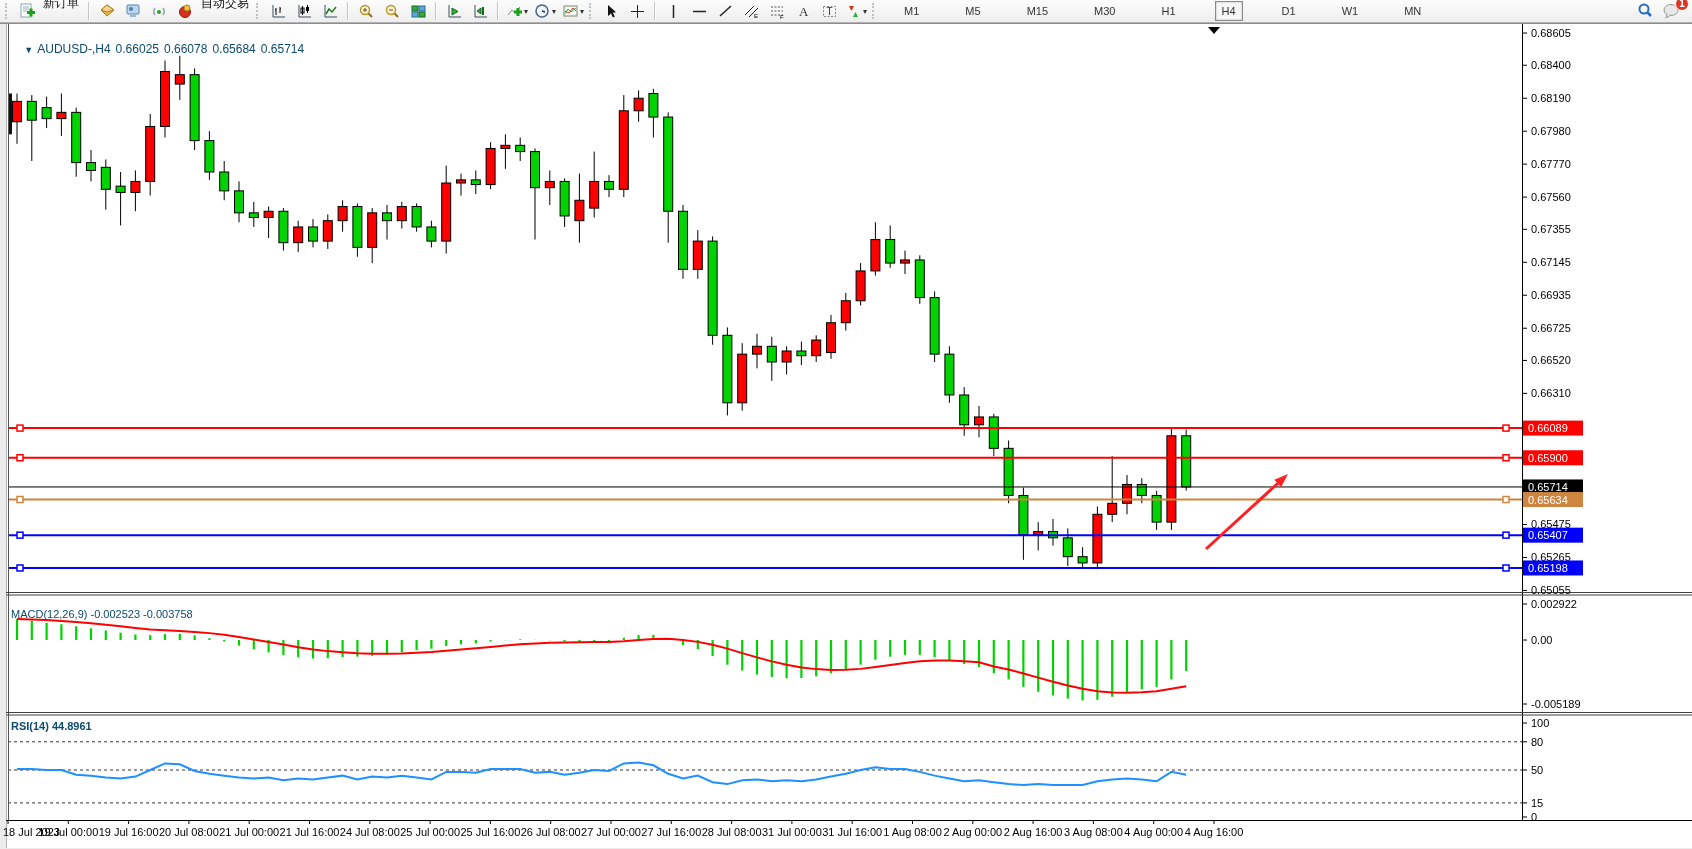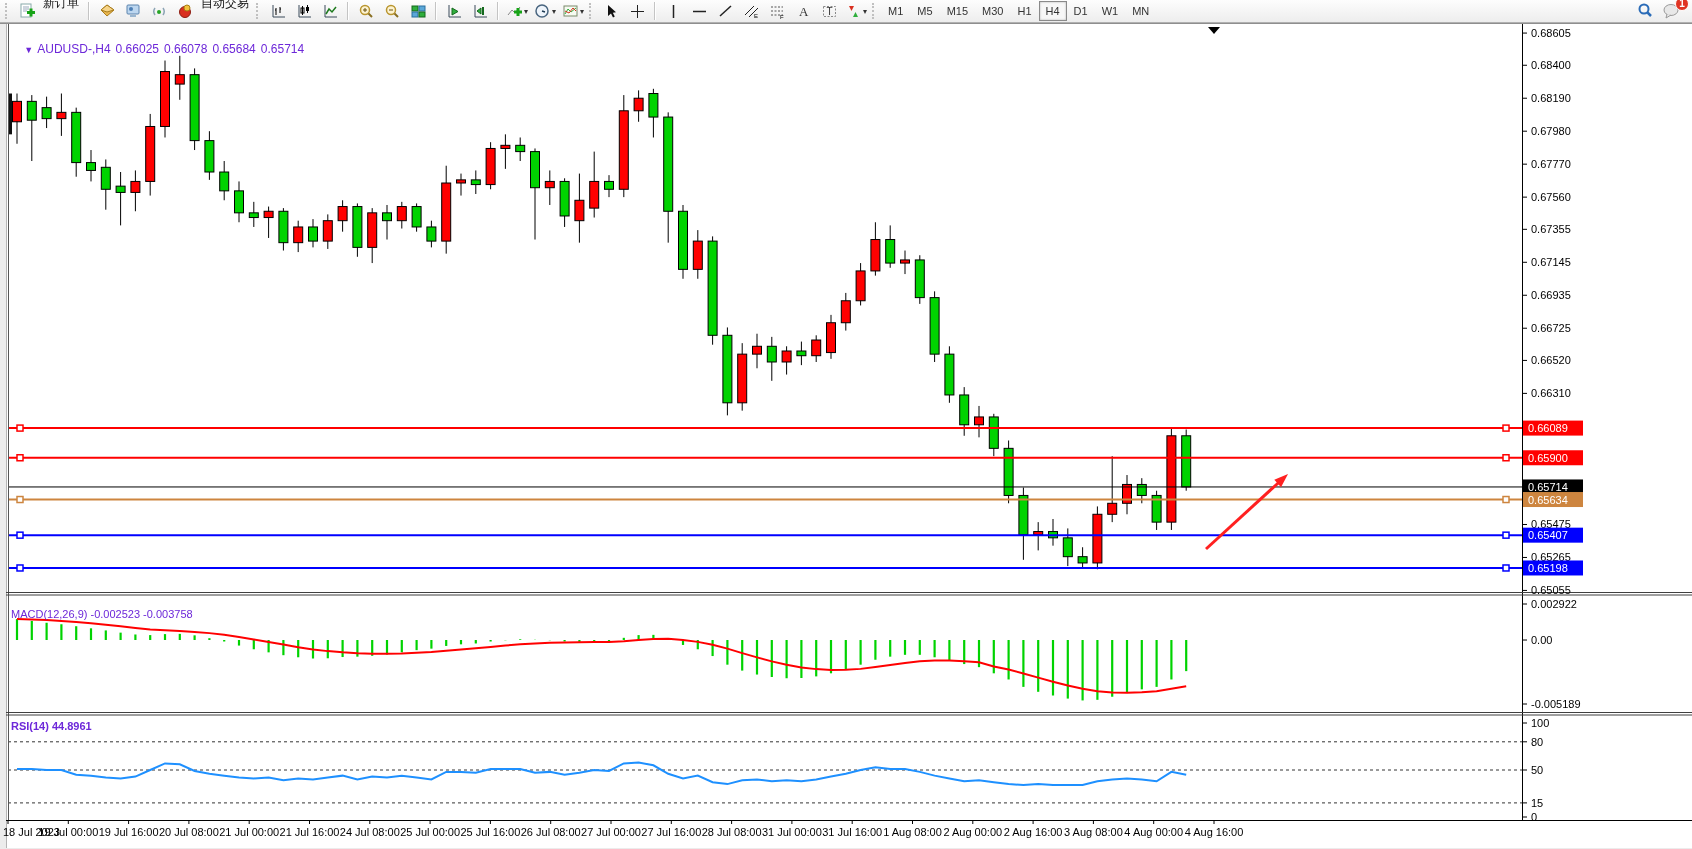--- a/index.html
+++ b/index.html
@@ -9,30 +9,30 @@
     background:linear-gradient(#fdfdfd,#ededed);border-bottom:1px solid #b0b0b0;
     display:flex;align-items:center;padding-left:3px;z-index:5;}
   .tbtn{height:20px;min-width:20px;display:flex;align-items:center;justify-content:center;
     padding:0 2px;border:1px solid transparent;border-radius:2px;cursor:default;}
   .tbtn svg{display:block}
   .tlabel{font-size:12px;color:#111;margin:0 5px 16px 3px;white-space:nowrap;}
   .sep{width:1px;height:18px;background:#c4c4c4;border-right:1px solid #fff;margin:0 4px;}
   .grip{width:3px;height:16px;border-left:2px dotted #c0c0c0;margin:0 4px 0 2px;}
   .dd{font-size:8px;color:#333;margin-left:1px;}
   #tf-group{display:flex;align-items:center;}
-  .tf{font-size:11px;color:#333;padding:3px 6px;border:1px solid transparent;margin:0;}
+  .tf{font-size:11px;color:#333;padding:3px 6px;border:1px solid transparent;margin:16px;}
   .tf.active{border:1px solid #8a8a8a;background:#f7f7f7;box-shadow:inset 0 0 2px #aaa;}
   .tb-right{margin-left:auto;display:flex;align-items:center;padding-right:8px;}
   .badge{position:absolute;top:-4px;right:-6px;background:#e03423;color:#fff;font-size:10px;
     border-radius:8px;min-width:12px;height:12px;line-height:12px;text-align:center;
     border:1px solid #fff;font-weight:bold;}
   
   #chart-window{position:absolute;top:22px;left:0;right:0;bottom:0;}
   #chart-svg{position:absolute;left:0;top:0;}
-  .overlay-label{position:absolute;font-size:11px;color:#6d28d9;white-space:pre;z-index:3;}
+  .overlay-label{position:absolute;font-size:11px;color:#0c4a6e;white-space:pre;z-index:3;}
   #symbol-label{left:11px;top:6px;font-size:12px;}
   #symbol-label span{margin-right:5px;}
   #symbol-label .tri{font-size:9px;margin-right:4px;}
   #macd-label{left:11px;top:578px;margin-top:8px;}
   #rsi-label{left:11px;top:698px;font-weight:bold;}
 </style>
 </head>
 <body>
 
 <div id="toolbar">

